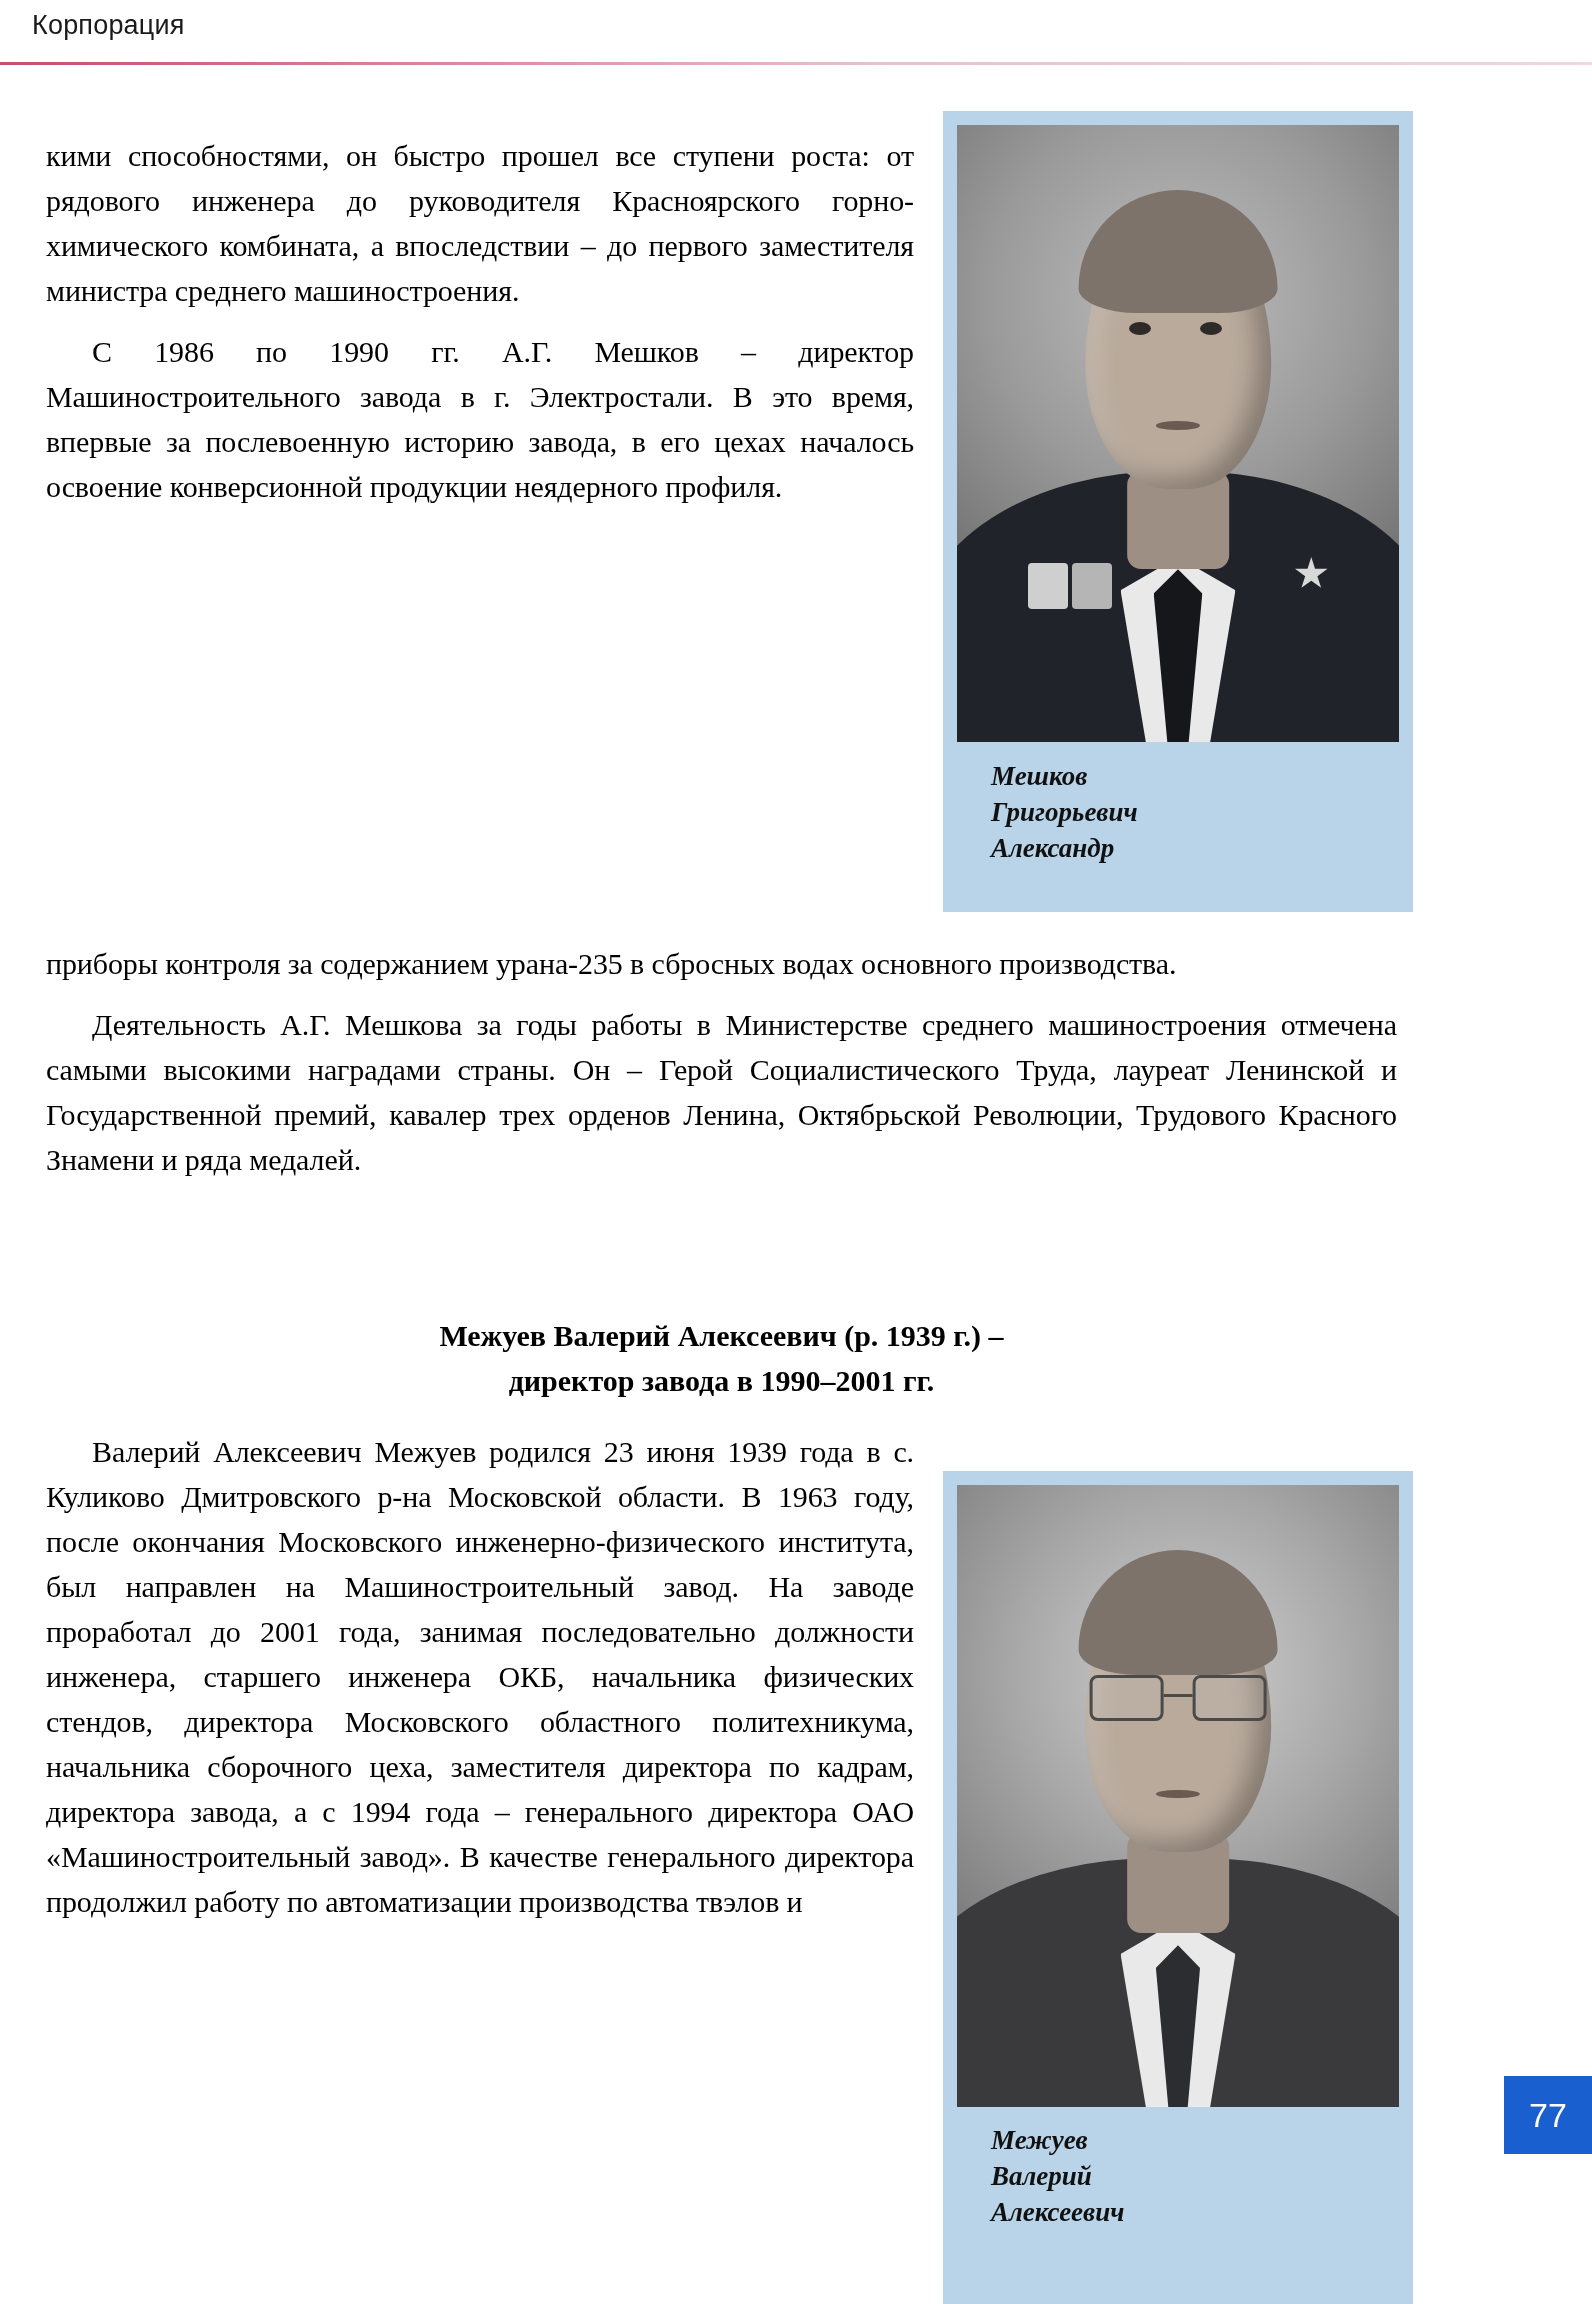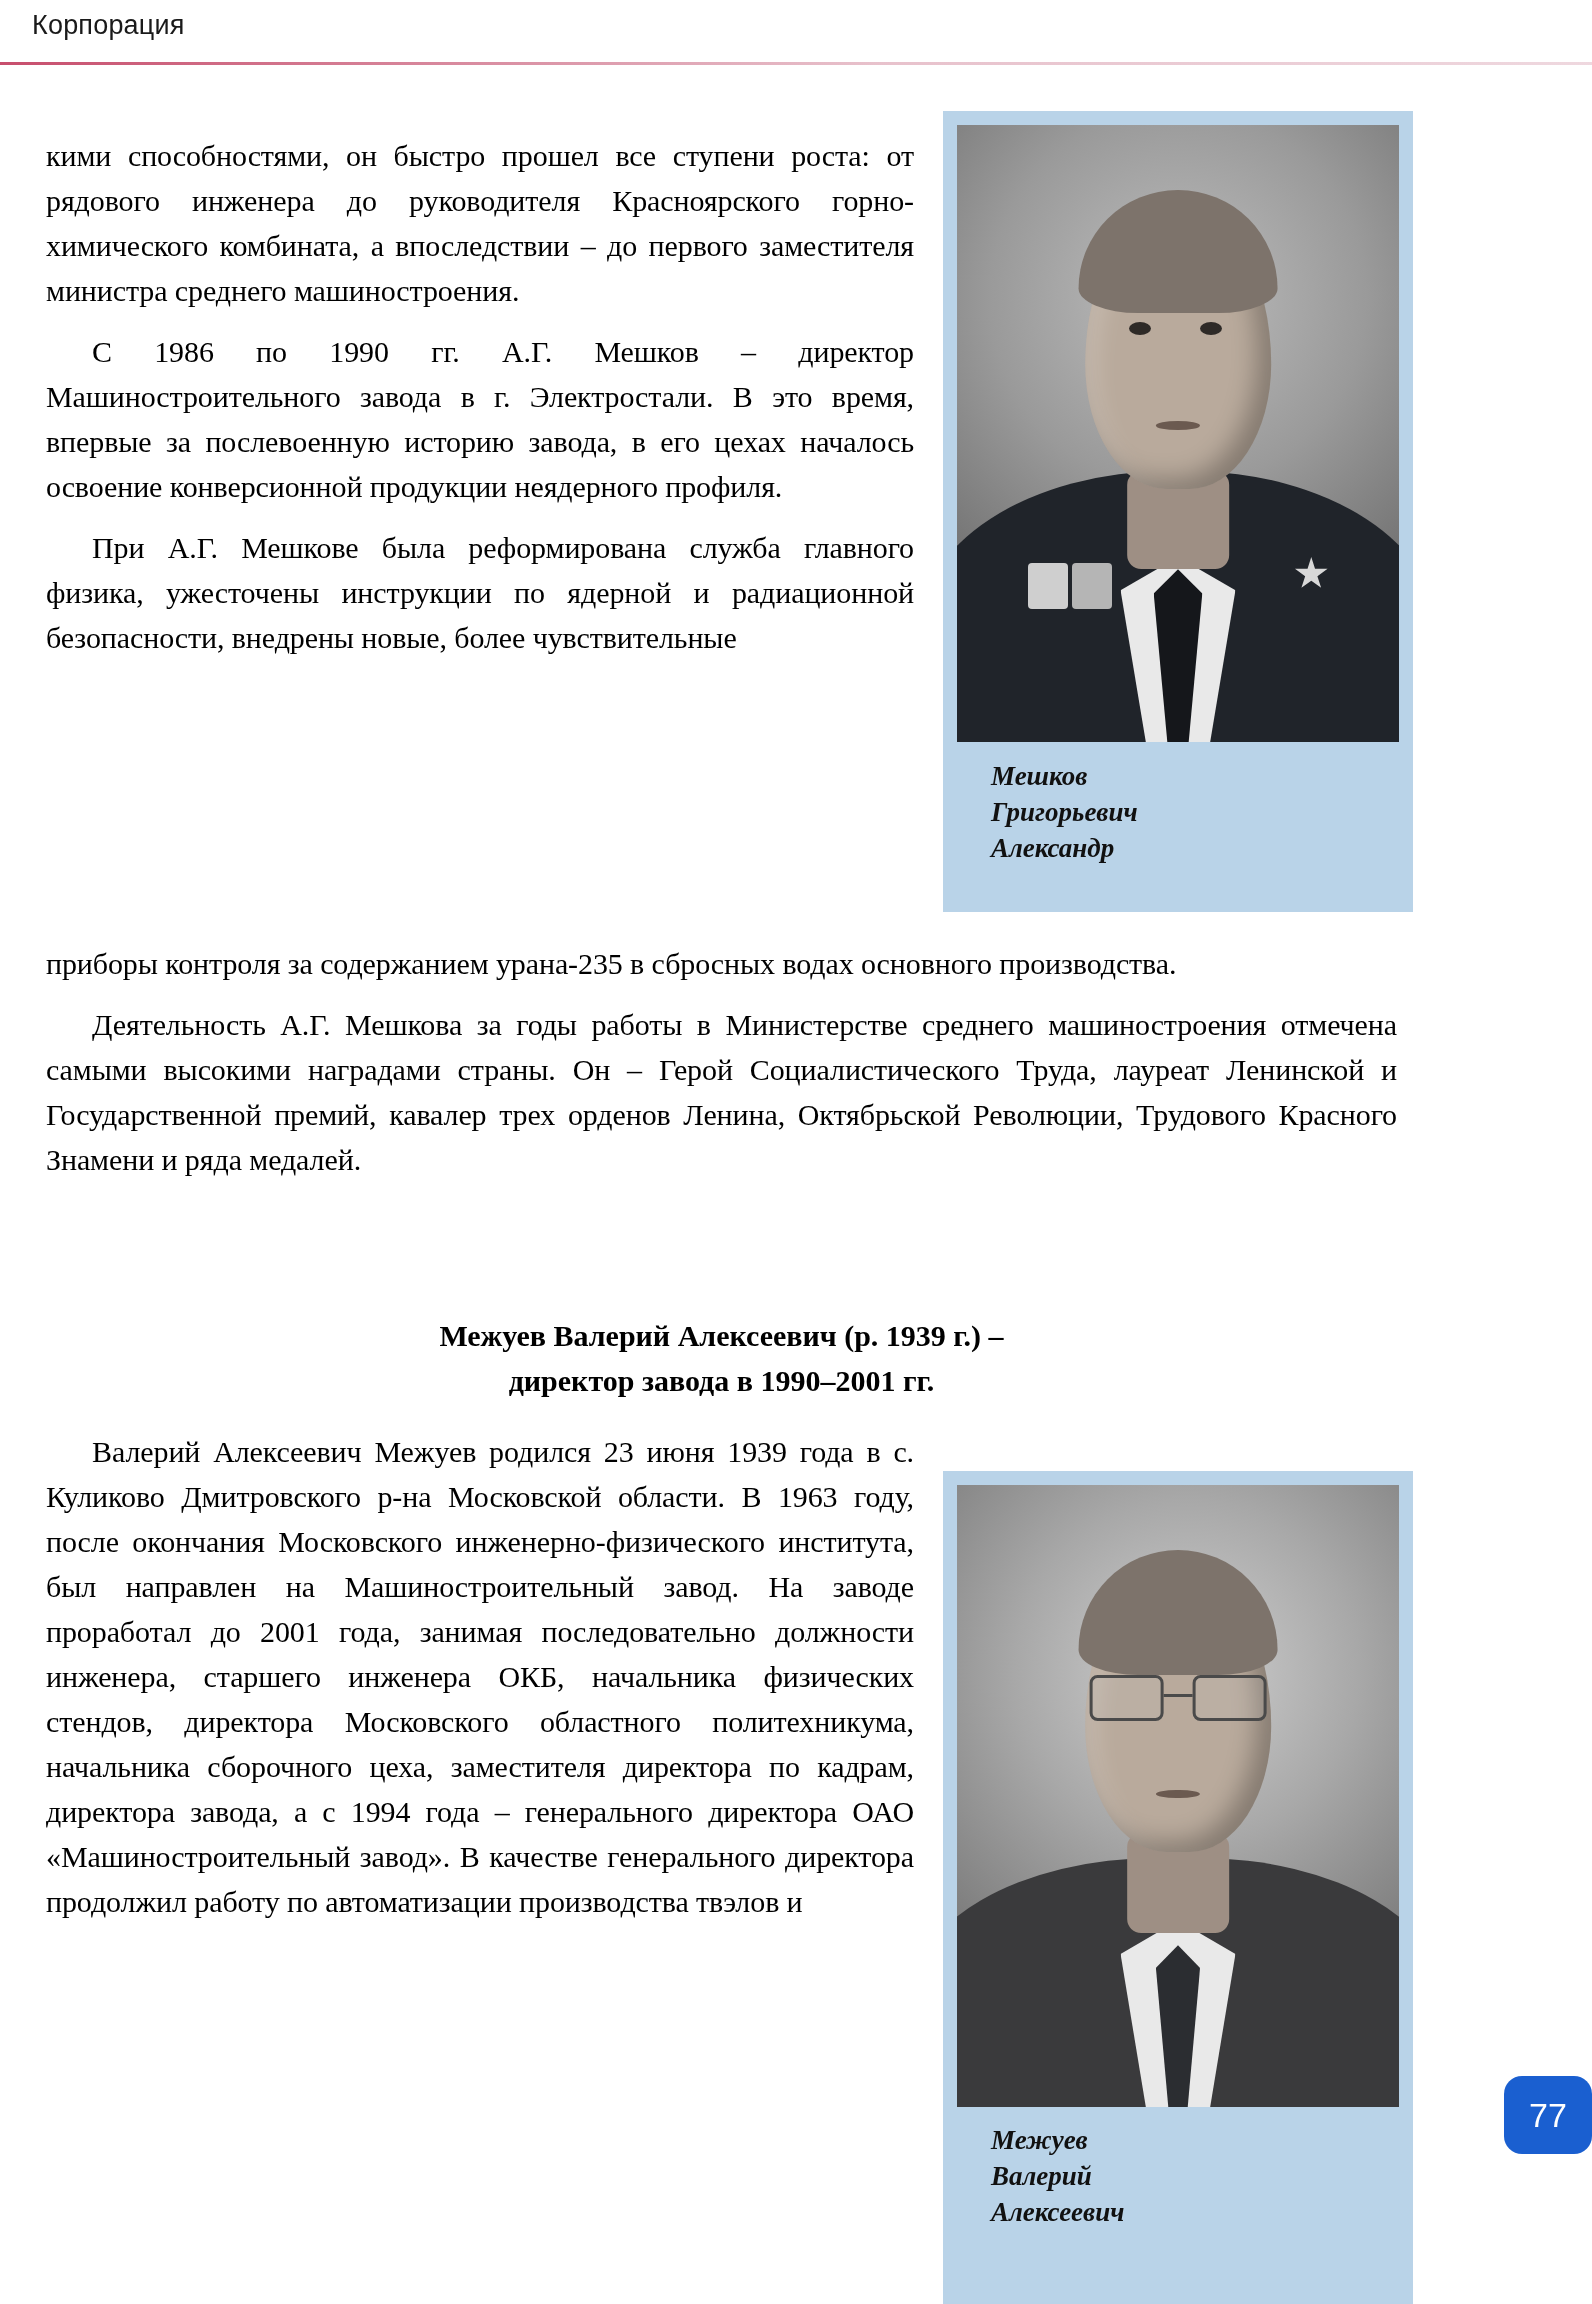--- a/index.html
+++ b/index.html
@@ -315,36 +315,34 @@
     top: 2076px;
     width: 88px;
     height: 78px;
     background: #1a5fd0;
     color: #ffffff;
     font-family: "Liberation Sans", sans-serif;
     font-size: 34px;
     display: flex;
     align-items: center;
     justify-content: center;
-    border-radius: 18px;
   }
 </style>
 </head>
 <body>
 
 <div id="header">
   <div id="header-title">Корпорация</div>
   <div id="header-rule"></div>
   <div id="header-rule-accent"></div>
 </div>
 
 <div id="text-block-1" class="col">
   <p>кими способностями, он быстро прошел все ступени роста: от рядового инженера до руководителя Красноярского горно-химического комбината, а впоследствии – до первого заместителя министра среднего машиностроения.</p>
   <p class="indent">С 1986 по 1990 гг. А.Г. Мешков – директор Машиностроительного завода в г. Электростали. В это время, впервые за послевоенную историю завода, в его цехах началось освоение конверсионной продукции неядерного профиля.</p>
-  <p class="indent">При А.Г. Мешкове была реформирована служба главного физика, ужесточены инструкции по ядерной и радиационной безопасности, внедрены новые, более чувствительные</p>
 </div>
 
 <div id="photo-card-1" class="photo-card"></div>
 <div id="photo-frame-1" class="photo-frame">
   <div class="portrait">
     <div class="bg-grad-1"></div>
     <div class="suit"></div>
     <div class="shirt"></div>
     <div class="tie"></div>
     <div class="neck"></div>

